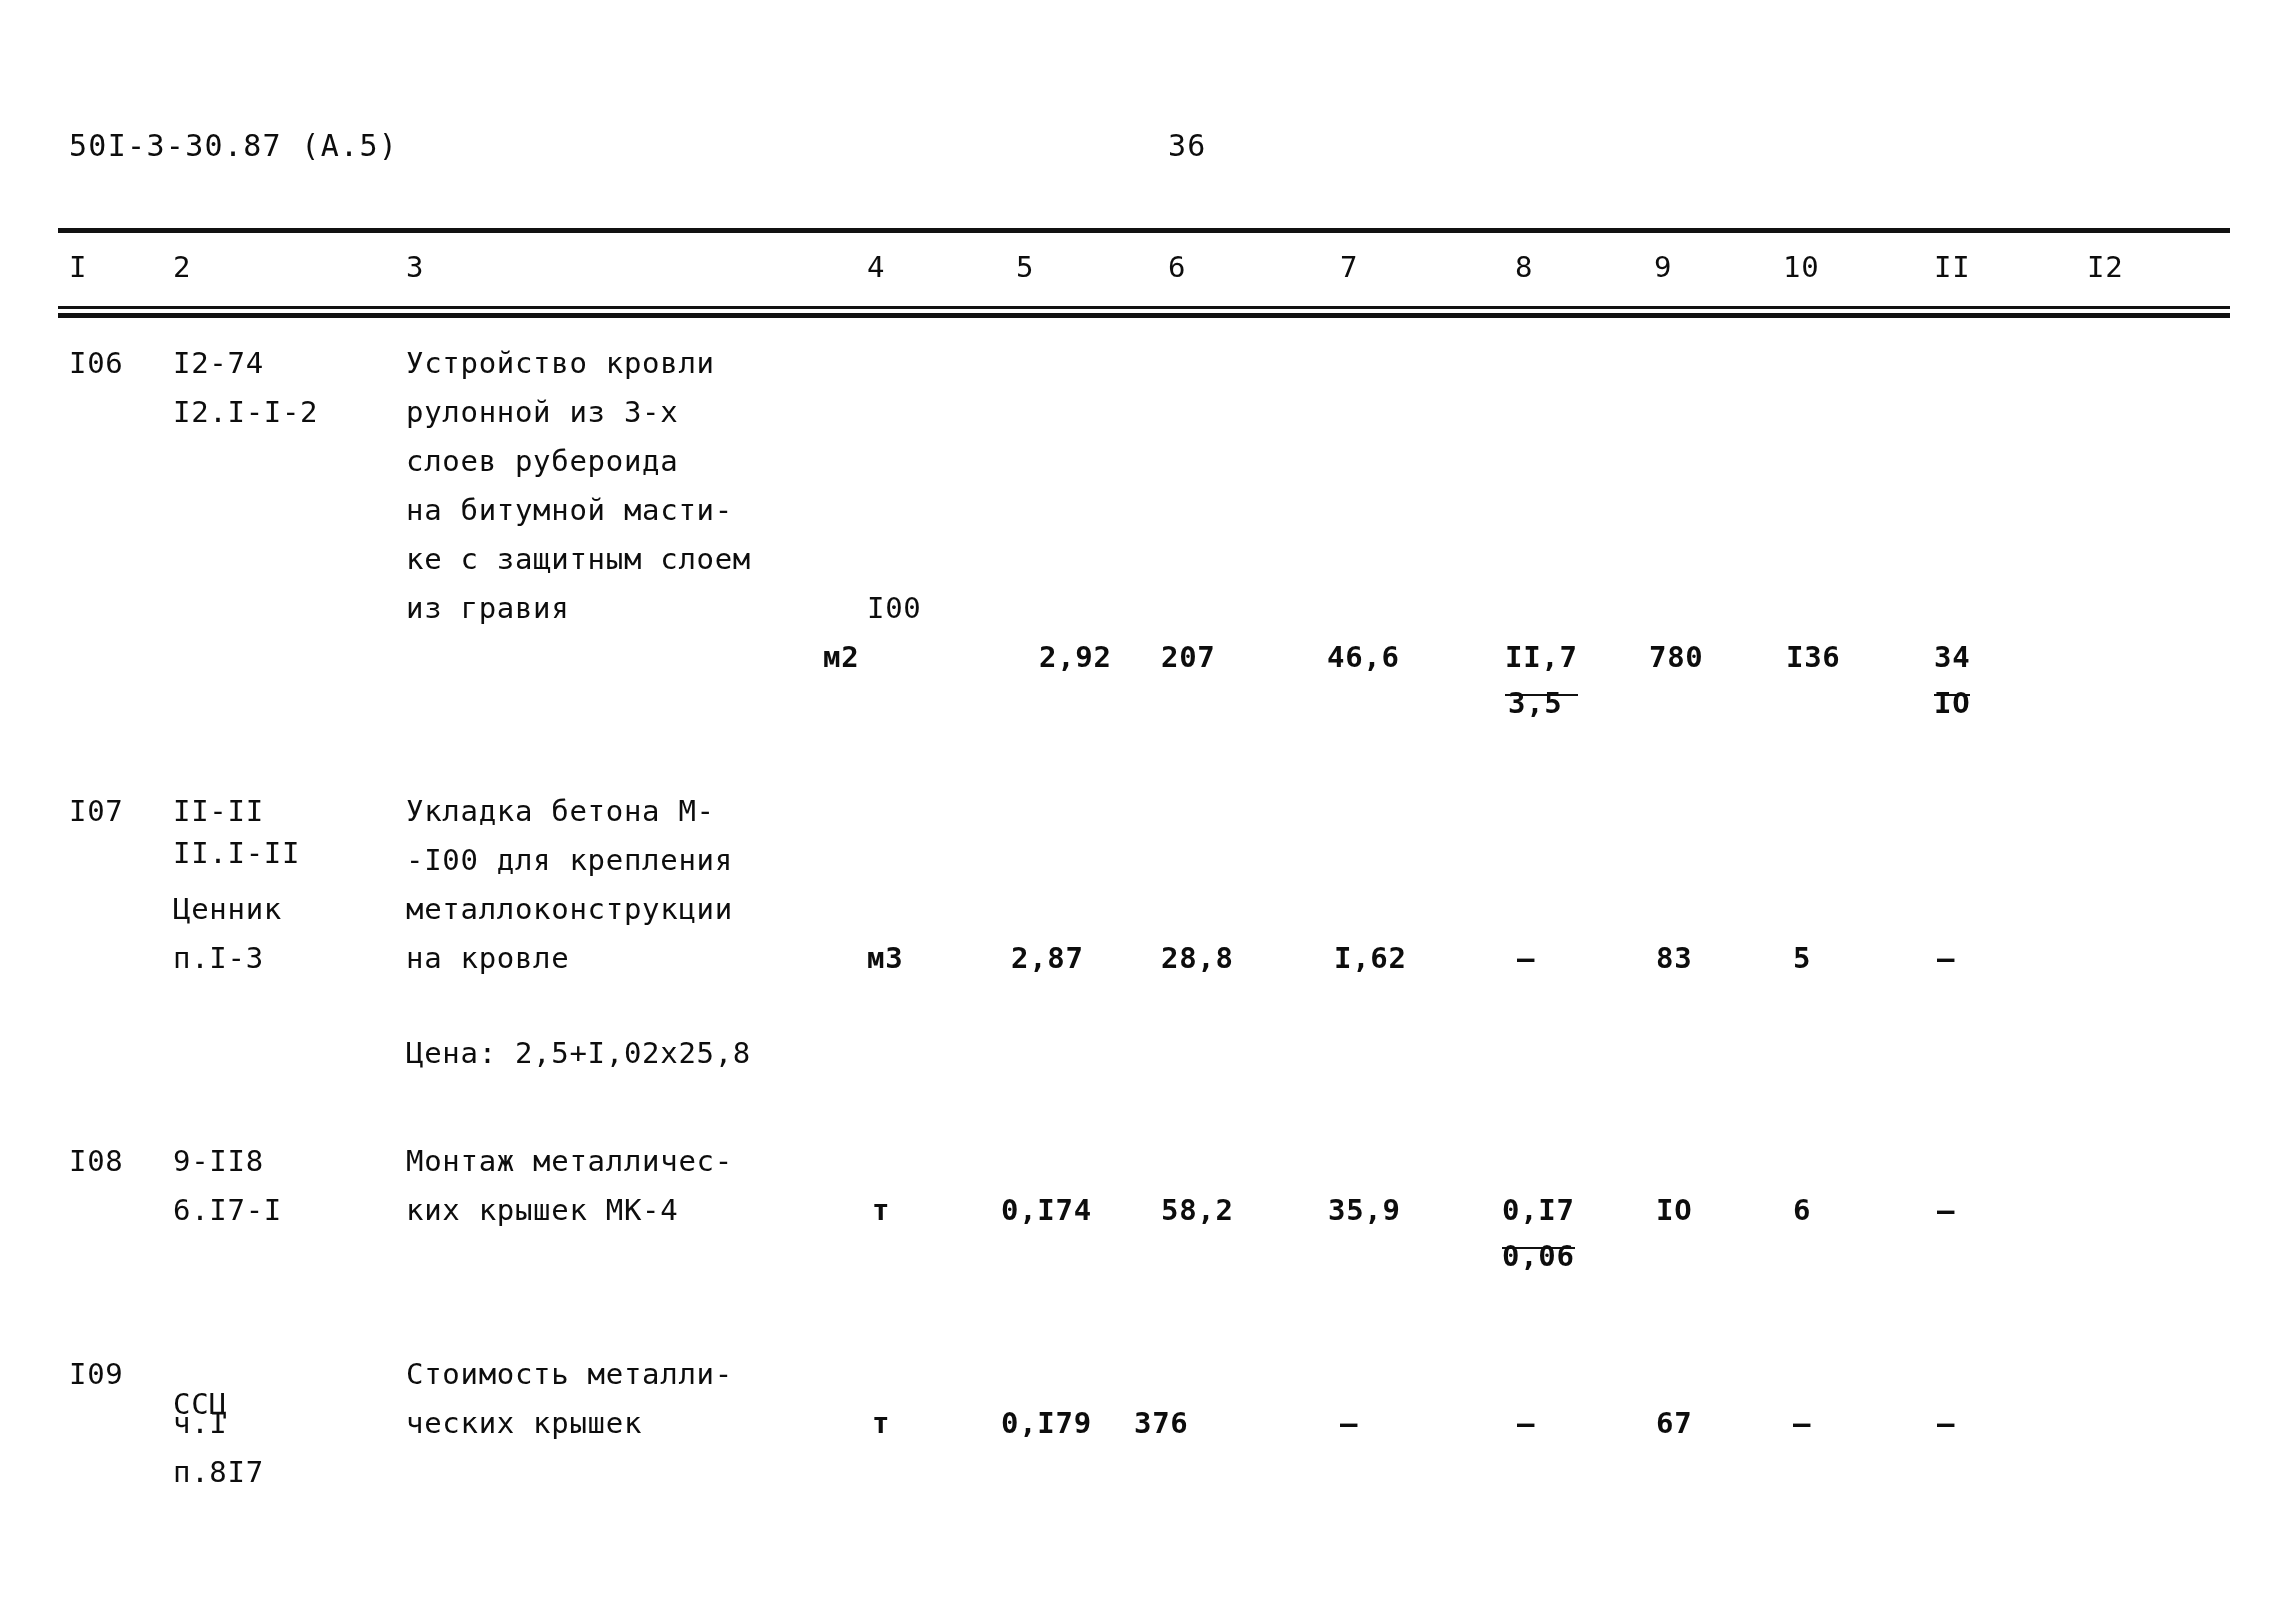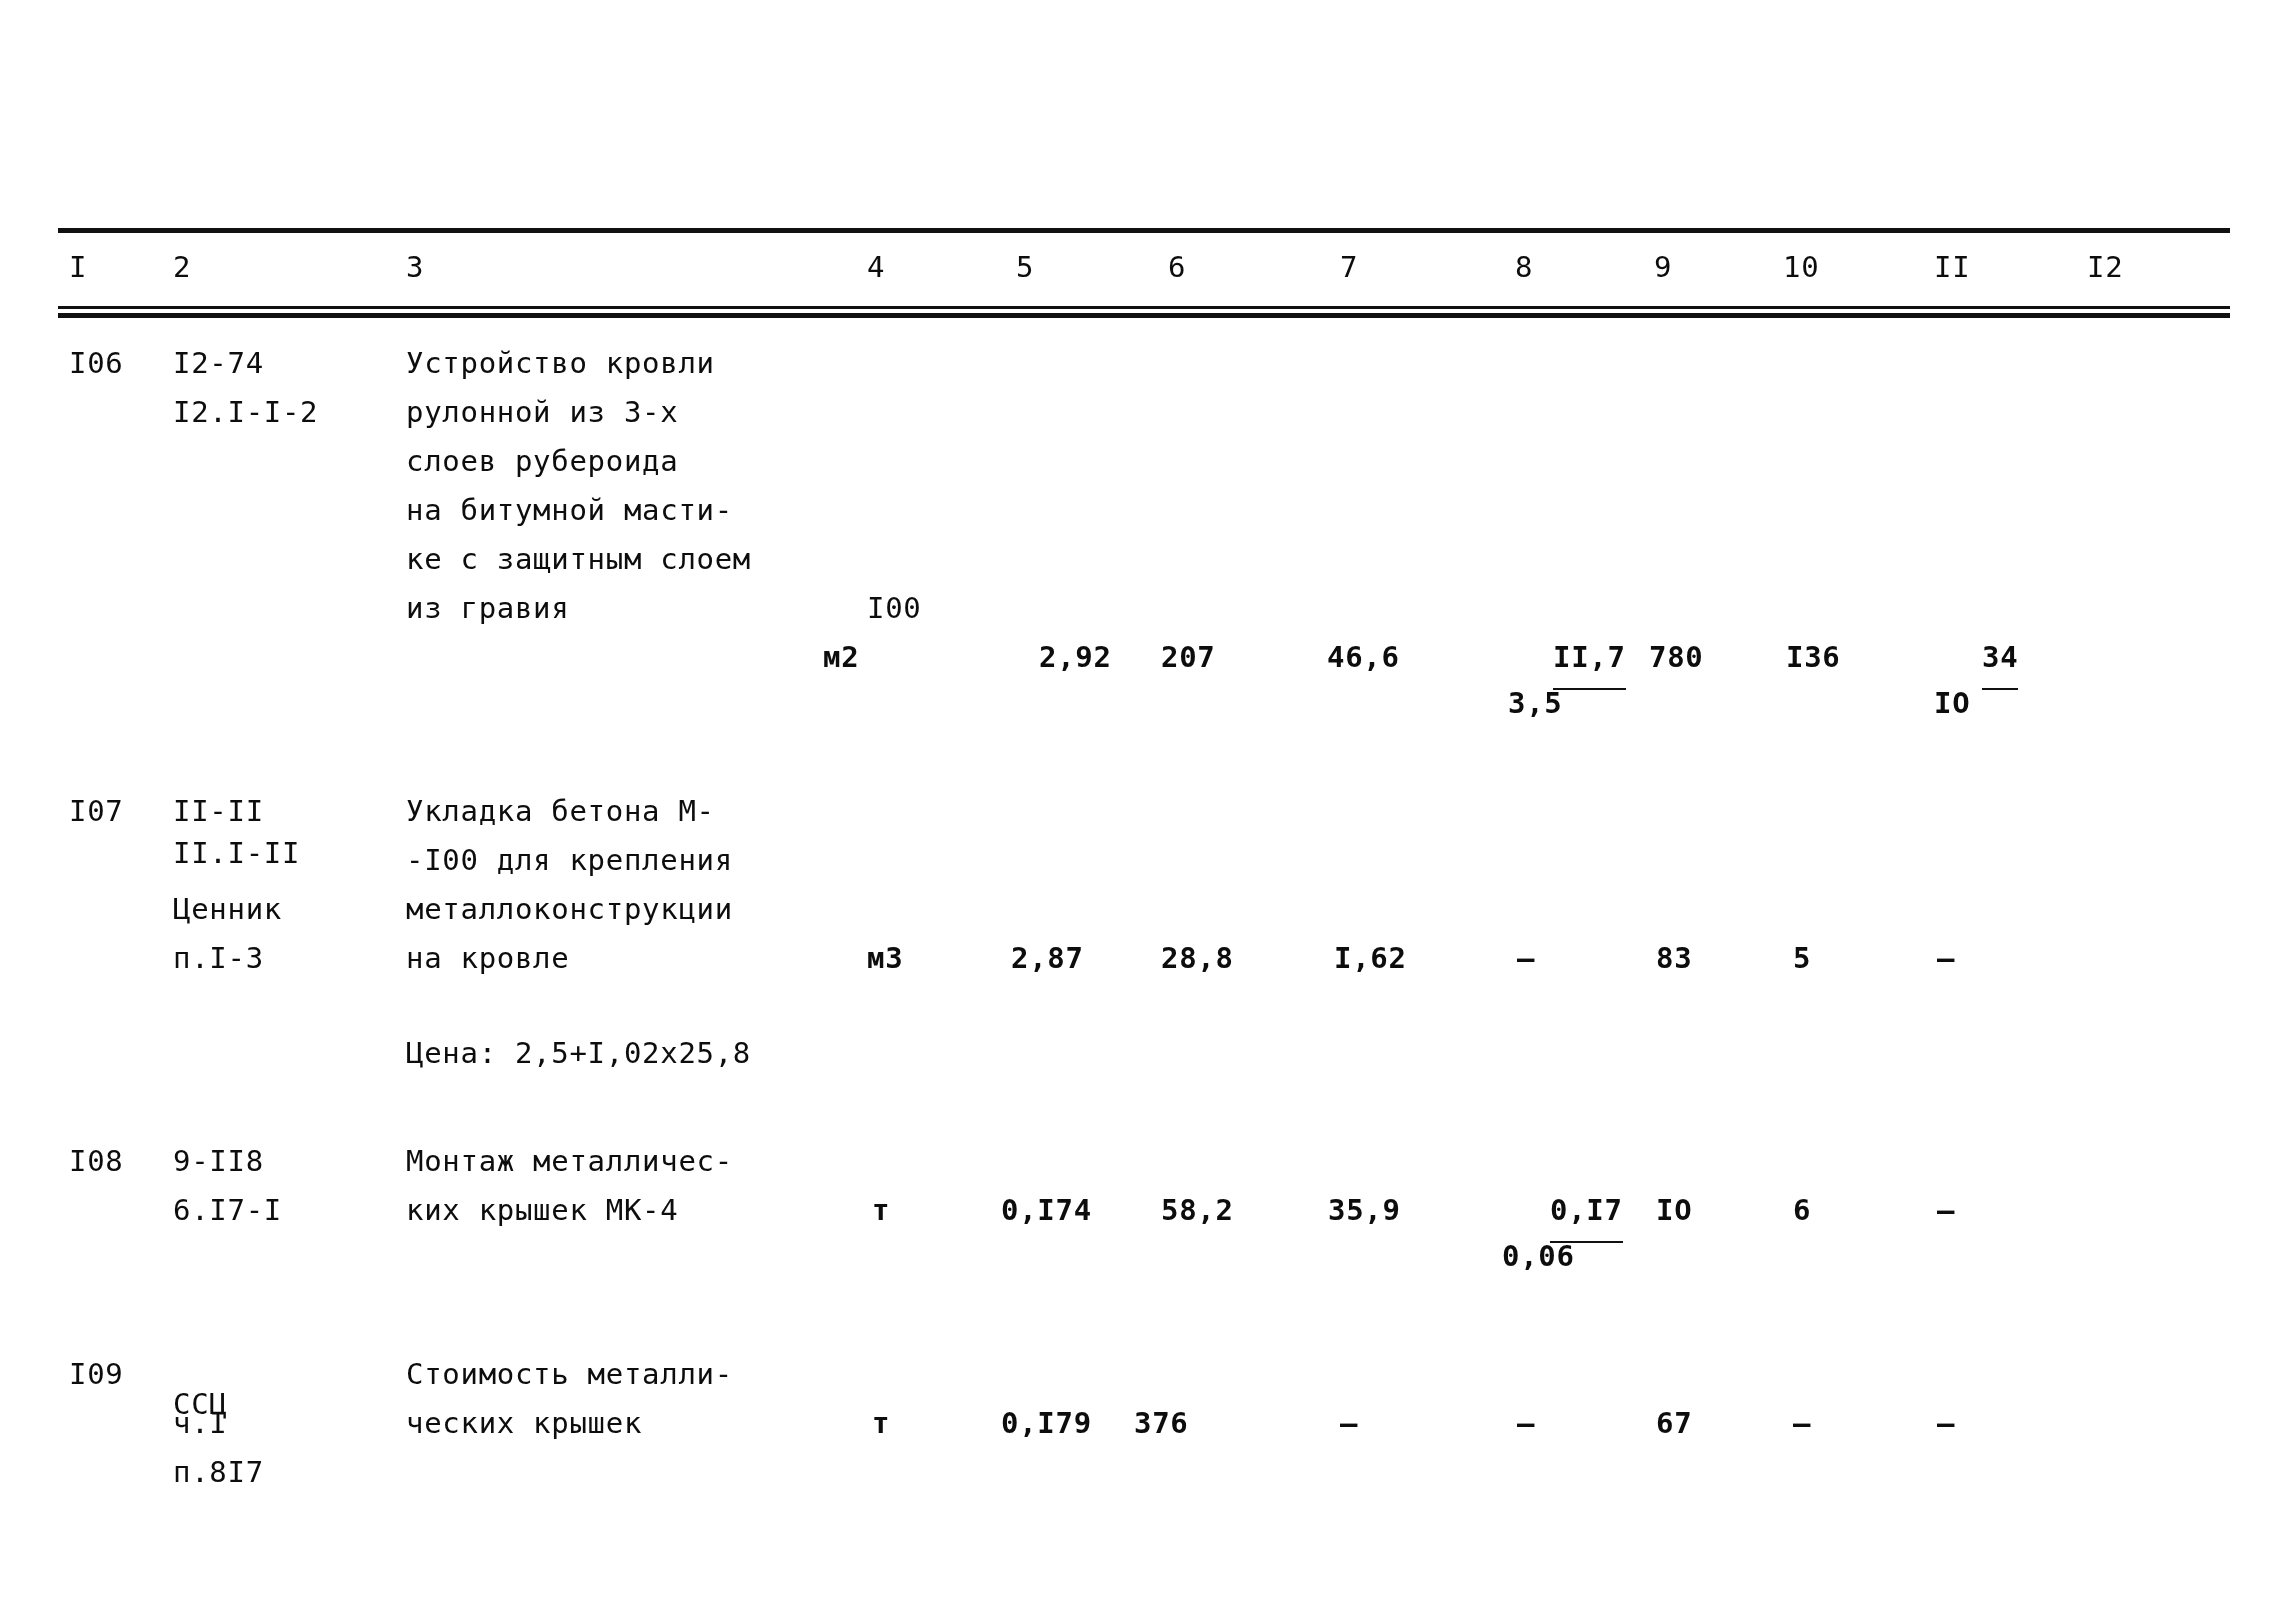--- a/index.html
+++ b/index.html
@@ -77,30 +77,33 @@
   .cell {
     position: absolute;
     font-size: 29px;
     line-height: 52px;
     white-space: pre;
     letter-spacing: 0.7px;
   }
   .bold { font-weight: bold; }
   .underlined {
     border-bottom: 2.6px solid #111;
-    padding-bottom: 5px;
-    margin-left: 48px;
+    padding-bottom: 11px;
   }
   .desc-line { white-space: pre; }
 </style>
 </head>
 <body>
 
 <div class="page">
 
+  <div class="doc-header">
+    <div class="doc-code">50I-3-30.87  (A.5)</div>
+    <div class="page-number">36</div>
+  </div>
 
   <div class="rule rule-top"></div>
   <div class="rule rule-mid-a"></div>
   <div class="rule rule-mid-b"></div>
 
   <div class="colhead" style="left:69px;">I</div>
   <div class="colhead" style="left:173px;">2</div>
   <div class="colhead" style="left:406px;">3</div>
   <div class="colhead" style="left:867px;">4</div>
   <div class="colhead" style="left:1016px;">5</div>

